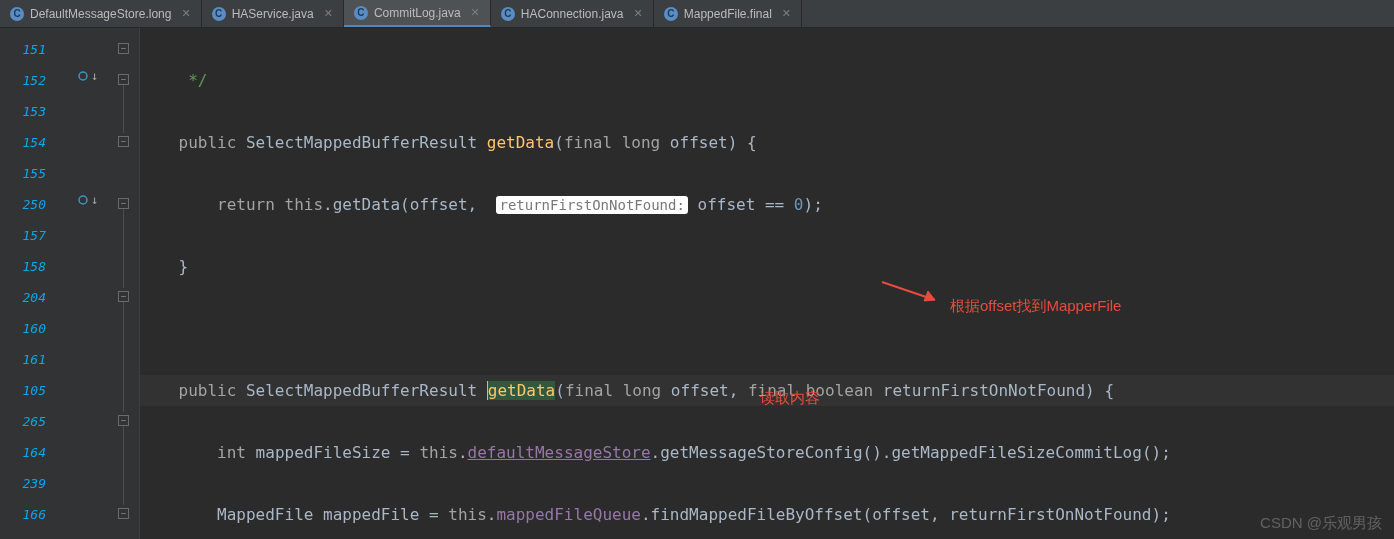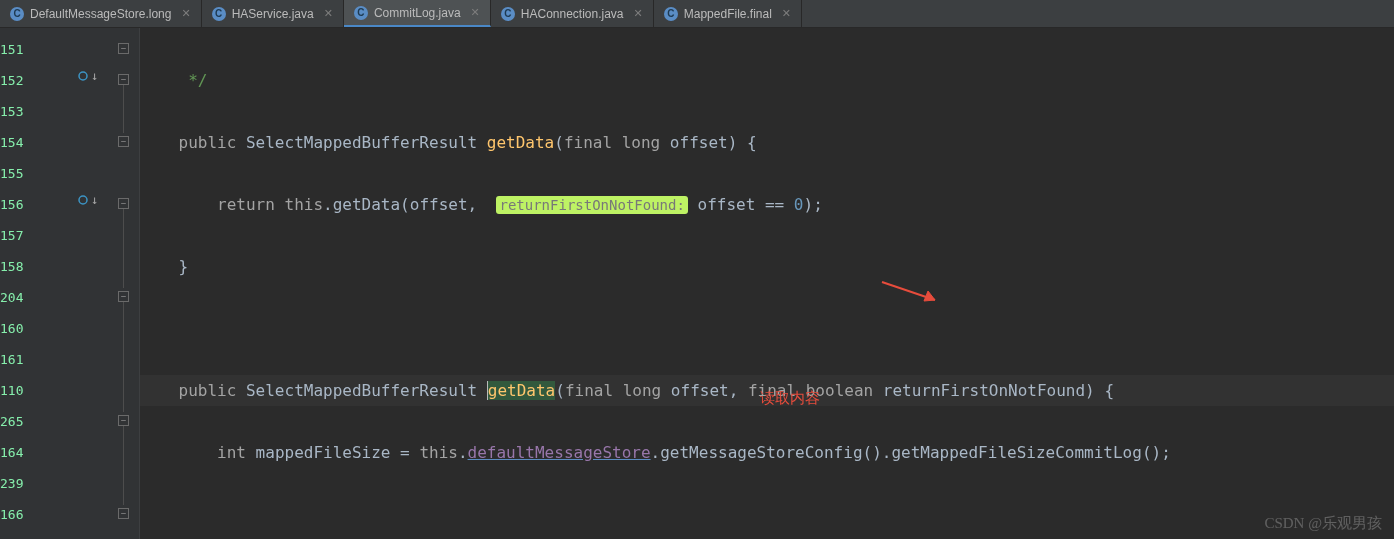--- a/index.html
+++ b/index.html
@@ -51,26 +51,28 @@
     margin-left: 4px;
   }
   .editor-area {
     display: flex;
     height: calc(100% - 28px);
     position: relative;
   }
   .gutter {
     width: 60px;
     background: #313335;
-    color: #86efac;
+    text-align: right;
+    color: #0ea5e9;
     font-size: 13px;
     padding-top: 6px;
     line-height: 31px;
     padding-right: 14px;
     position: relative;
+    font-style: italic;
   }
   .icon-gutter {
     width: 50px;
     background: #313335;
     position: relative;
   }
   .fold-gutter {
     width: 30px;
     background: #313335;
     position: relative;
@@ -84,21 +86,21 @@
     white-space: pre;
     position: relative;
   }
   .line { height: 31px; position: relative; }
   .current-line { background: #323232; }
   .kw { color: #a3a3a3; }
   .method { color: #ffc66d; }
   .field { color: #9876aa; }
   .comment2 { color: #629755; }
   .num { color: #6897bb; }
-  .hint { color: #787878; background: #bef264; padding: 1px 3px; border-radius: 3px; font-size: 14px;}
+  .hint { color: #787878; background: #ffffff; padding: 1px 3px; border-radius: 3px; font-size: 14px;}
   .hl { background: #32593d; }
   .under { text-decoration: underline; text-decoration-color: #5a8abf; }
   .cursor { border-left: 1px solid #bbbbbb; }
   
   .override-icon {
     position: absolute;
     color: #6e9cbe;
     font-size: 12px;
     display: flex;
     align-items: center;
@@ -132,21 +134,21 @@
   .arrow {
     position: absolute;
     stroke: #e74c3c;
     fill: #e74c3c;
   }
   .watermark {
     position: absolute;
     right: 12px;
     bottom: 6px;
     color: rgba(255,255,255,0.25);
-    font-family: Liberation Serif, serif;
+    font-family: Liberation Sans, sans-serif;
     font-size: 15px;
   }
 </style>
 </head>
 <body>
 
 <div class="tabs">
   <div class="tab">
     <span class="ficon">C</span>
     <span>DefaultMessageStore.long</span>
@@ -175,27 +177,27 @@
 </div>
 
 <div class="editor-area">
 
   <div class="gutter">
     <div>151</div>
     <div>152</div>
     <div>153</div>
     <div>154</div>
     <div>155</div>
-    <div>156</div>
+    <div>250</div>
     <div>157</div>
     <div>158</div>
     <div>204</div>
     <div>160</div>
     <div>161</div>
-    <div>110</div>
+    <div>105</div>
     <div>265</div>
     <div>164</div>
     <div>239</div>
     <div>166</div>
   </div>
 
   <div class="icon-gutter">
     <div class="override-icon" style="top:41px;left:18px">
       <svg width="12" height="12" viewBox="0 0 12 12">
           <circle cx="5" cy="6" r="4" fill="none" stroke="#3c94c4" stroke-width="1.5"></circle>
@@ -225,30 +227,32 @@
   </div>
 
   <div class="code">
 <div class="line">     <span class="comment2">*/</span></div>
 <div class="line">    <span class="kw">public</span> <span>SelectMappedBufferResult</span> <span class="method">getData</span>(<span class="kw">final</span> <span class="kw">long</span> <span>offset</span>) {</div>
 <div class="line">        <span class="kw">return</span> <span class="kw">this</span>.<span>getData</span>(<span>offset</span>,  <span class="hint">returnFirstOnNotFound:</span> <span>offset</span> == <span class="num">0</span>);</div>
 <div class="line">    }</div>
 <div class="line"></div>
 <div class="line current-line">    <span class="kw">public</span> <span>SelectMappedBufferResult</span> <span class="cursor"></span><span class="method hl">getData</span>(<span class="kw">final</span> <span class="kw">long</span> <span>offset</span>, <span class="kw">final</span> <span class="kw">boolean</span> <span>returnFirstOnNotFound</span>) {</div>
 <div class="line">        <span class="kw">int</span> <span>mappedFileSize</span> = <span class="kw">this</span>.<span class="field under">defaultMessageStore</span>.<span>getMessageStoreConfig</span>().<span>getMappedFileSizeCommitLog</span>();</div>
+<div class="line">        <span>MappedFile</span> <span>mappedFile</span> = <span class="kw">this</span>.<span class="field">mappedFileQueue</span>.<span>findMappedFileByOffset</span>(<span>offset</span>, <span>returnFirstOnNotFound</span>);</div>
 
 
 
 
 
 
 
 
 
     <svg class="arrow" style="left:740px;top:250px" width="70" height="30">
       <line x1="2" y1="4" x2="55" y2="22" stroke="#e74c3c" stroke-width="2"></line>
       <polygon points="55,22 48,13 44,23" fill="#e74c3c"></polygon>
     </svg>
+    <div class="annotation" style="left:810px;top:262px">根据offset找到MapperFile</div>
     <div class="annotation" style="left:620px;top:354px">读取内容</div>
   </div>
 </div>
 
 <div class="watermark">CSDN @乐观男孩</div>
 
 </body></html>

